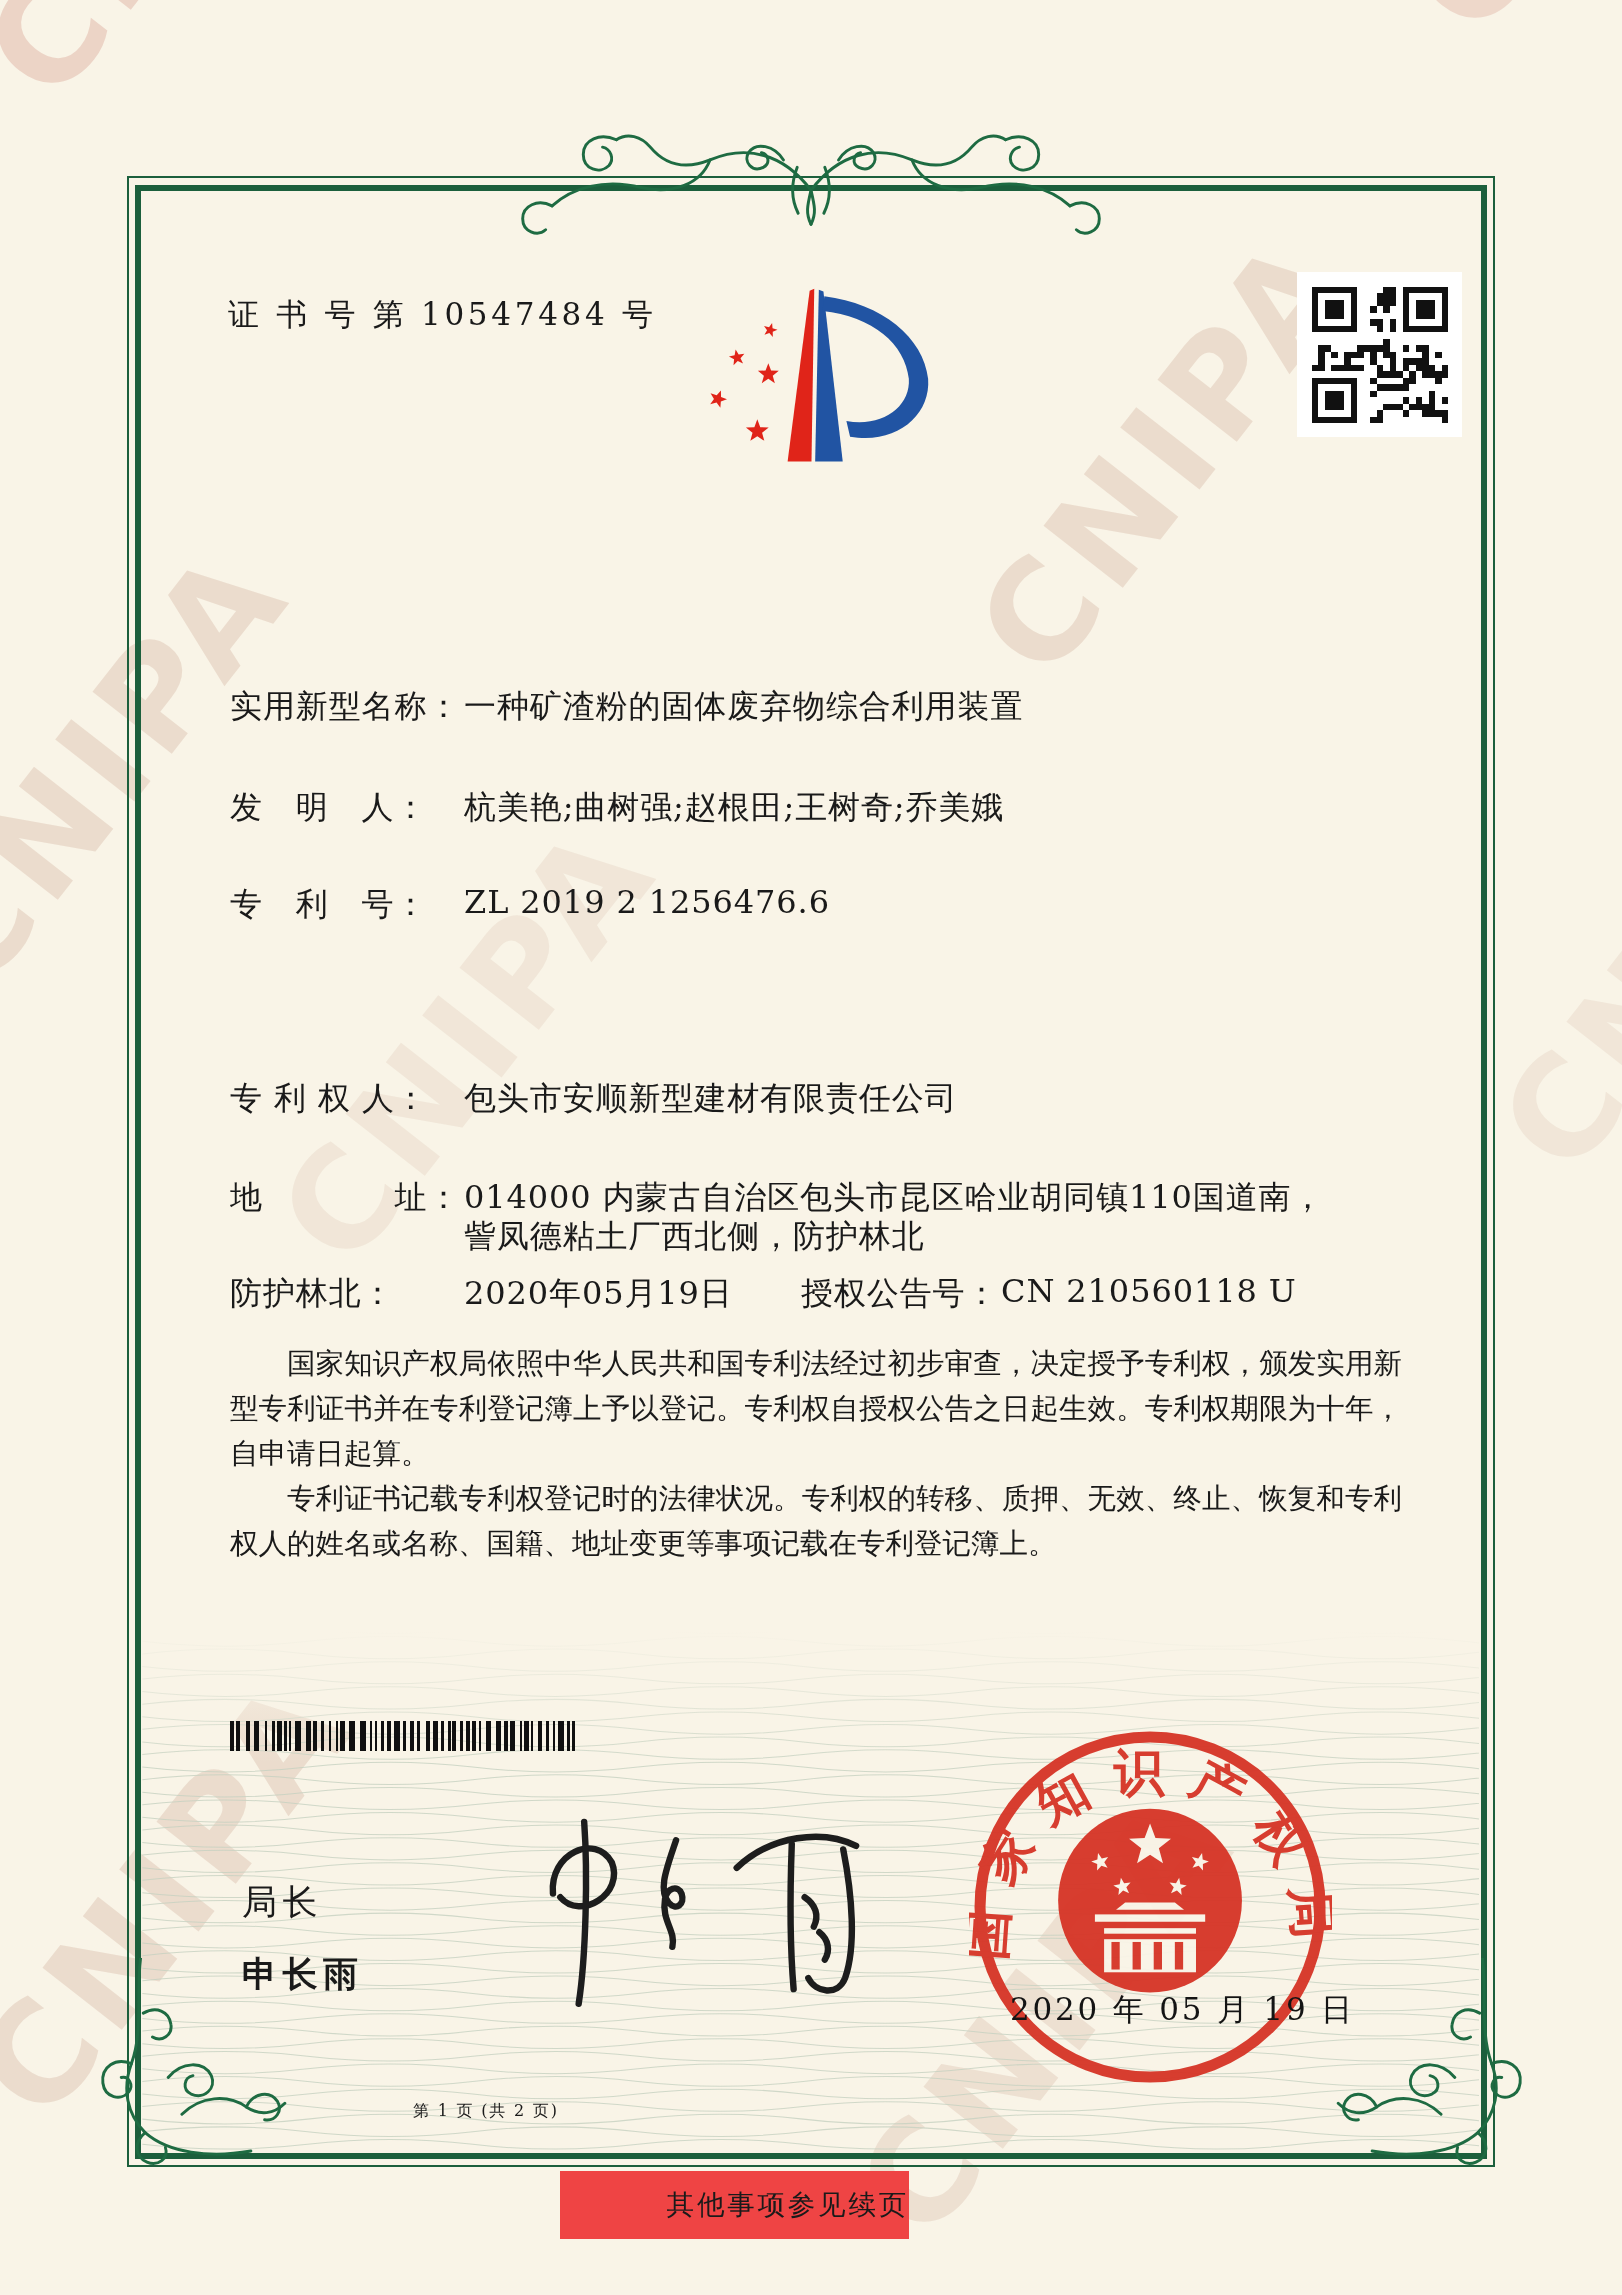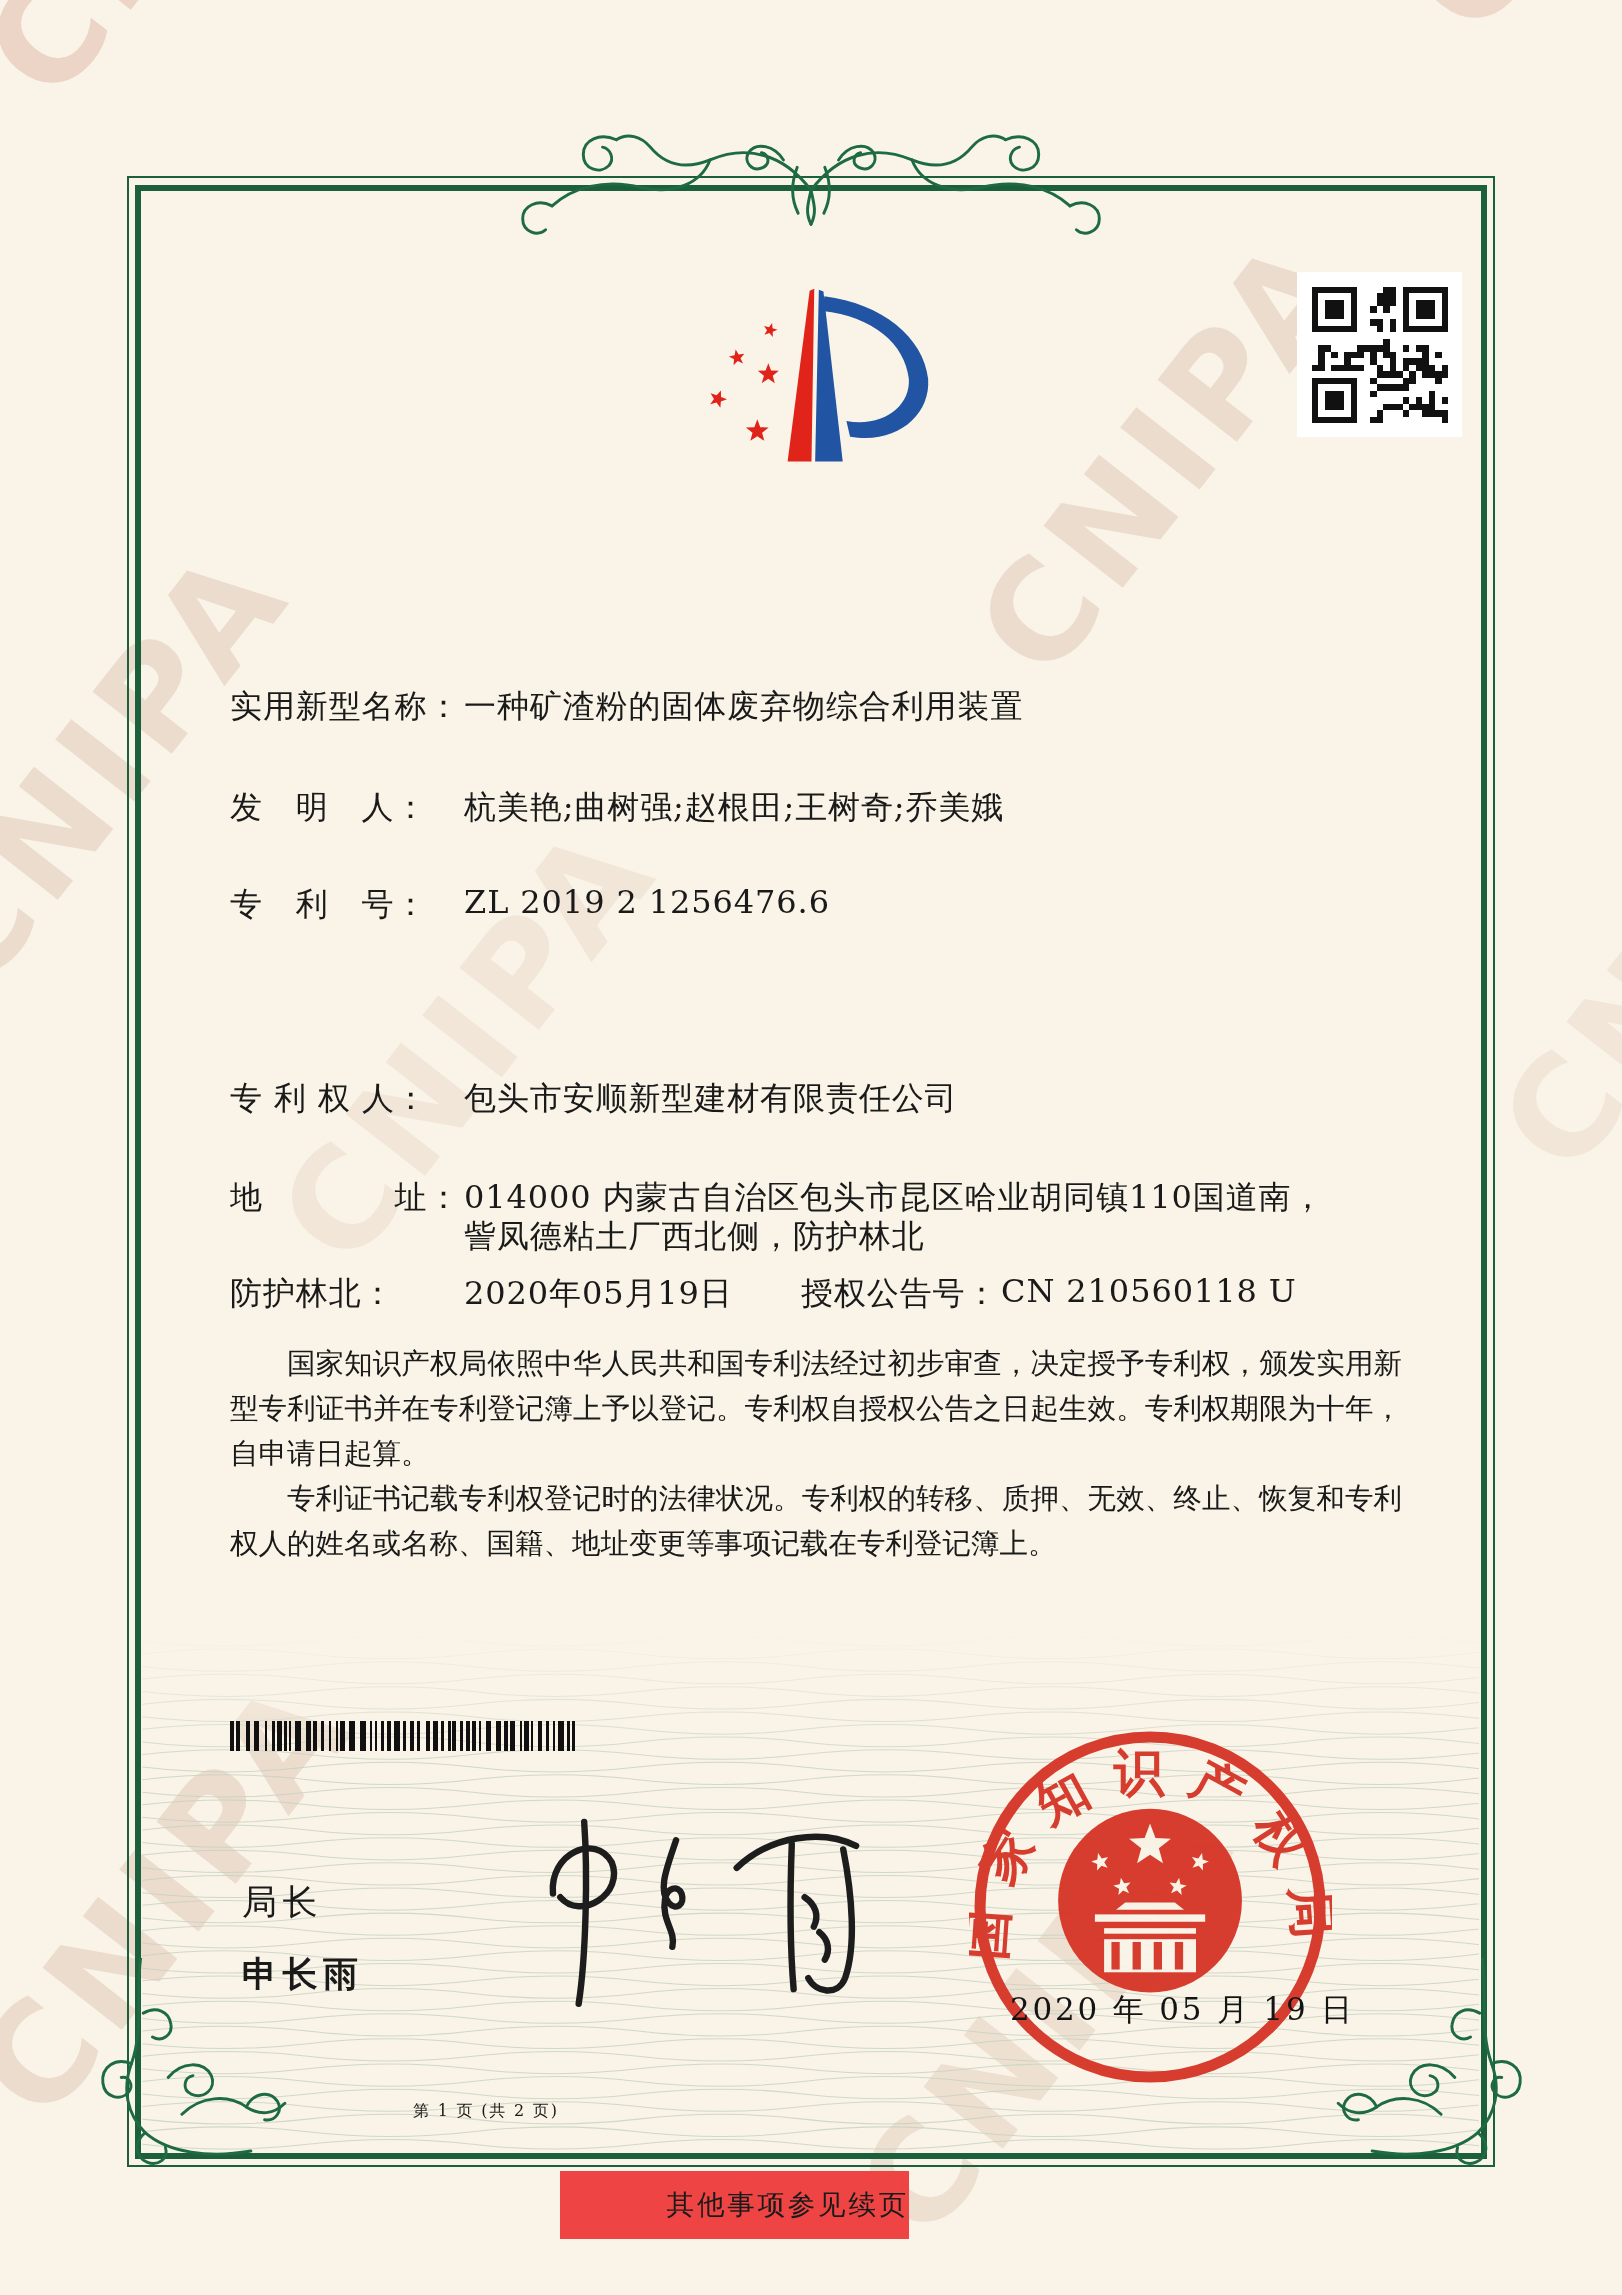--- a/index.html
+++ b/index.html
@@ -104,20 +104,21 @@
       <path d="M100,170 C120,150 150,148 170,162 C185,172 200,170 212,158"></path>
       <path d="M170,162 C178,146 196,144 204,156 C210,166 202,178 190,176"></path>
       <path d="M85,130 C100,112 124,112 132,128 C138,142 124,154 110,148 C100,143 102,130 112,128"></path>
       <path d="M58,60 C72,52 86,58 88,72 C90,84 78,92 68,86"></path>
     </g>
   </svg>
   <svg class="abs orn" style="left:1317px;top:1958px;" width="216" height="216" viewBox="0 0 235 235">
     <use href="#floral" transform="translate(235,0) scale(-1,1)"></use>
   </svg>
 
+  <div class="abs cert-no">证 书 号 第 10547484 号</div>
 
   <svg class="abs logo" viewBox="0 0 248 196">
     <polygon fill="#e02419" points="75.1,39.3 75.6,44.9 81.0,46.6 75.8,48.8 75.9,54.5 72.1,50.2 66.8,52.0 69.6,47.2 66.3,42.6 71.8,43.9"></polygon>
     <polygon fill="#e02419" points="35.4,68.1 38.7,73.6 44.9,72.8 40.7,77.5 43.5,83.3 37.7,80.7 33.1,85.1 33.7,78.8 28.1,75.7 34.3,74.4"></polygon>
     <polygon fill="#e02419" points="71.0,83.0 74.0,90.9 82.4,91.3 75.8,96.6 78.1,104.7 71.0,100.0 63.9,104.7 66.2,96.6 59.6,91.3 68.0,90.9"></polygon>
     <polygon fill="#e02419" points="19.4,112.6 19.5,119.7 26.0,122.3 19.3,124.6 18.8,131.6 14.6,125.9 7.7,127.6 11.8,121.9 8.1,115.8 14.8,118.0"></polygon>
     <polygon fill="#e02419" points="59.0,144.0 62.2,152.6 71.4,153.0 64.2,158.7 66.6,167.5 59.0,162.5 51.4,167.5 53.8,158.7 46.6,153.0 55.8,152.6"></polygon>
     <polygon points="116,4 121,2 118,190 92,190" fill="#e02419"></polygon>
     <polygon points="126,3 131,5 152,190 122,190" fill="#2154a3"></polygon>
     <path d="M132,10 C195,18 240,55 245,100 C248,140 210,172 160,163 L156,146 C196,153 226,130 224,100 C220,62 185,32 130,26 Z" fill="#2154a3"></path>

